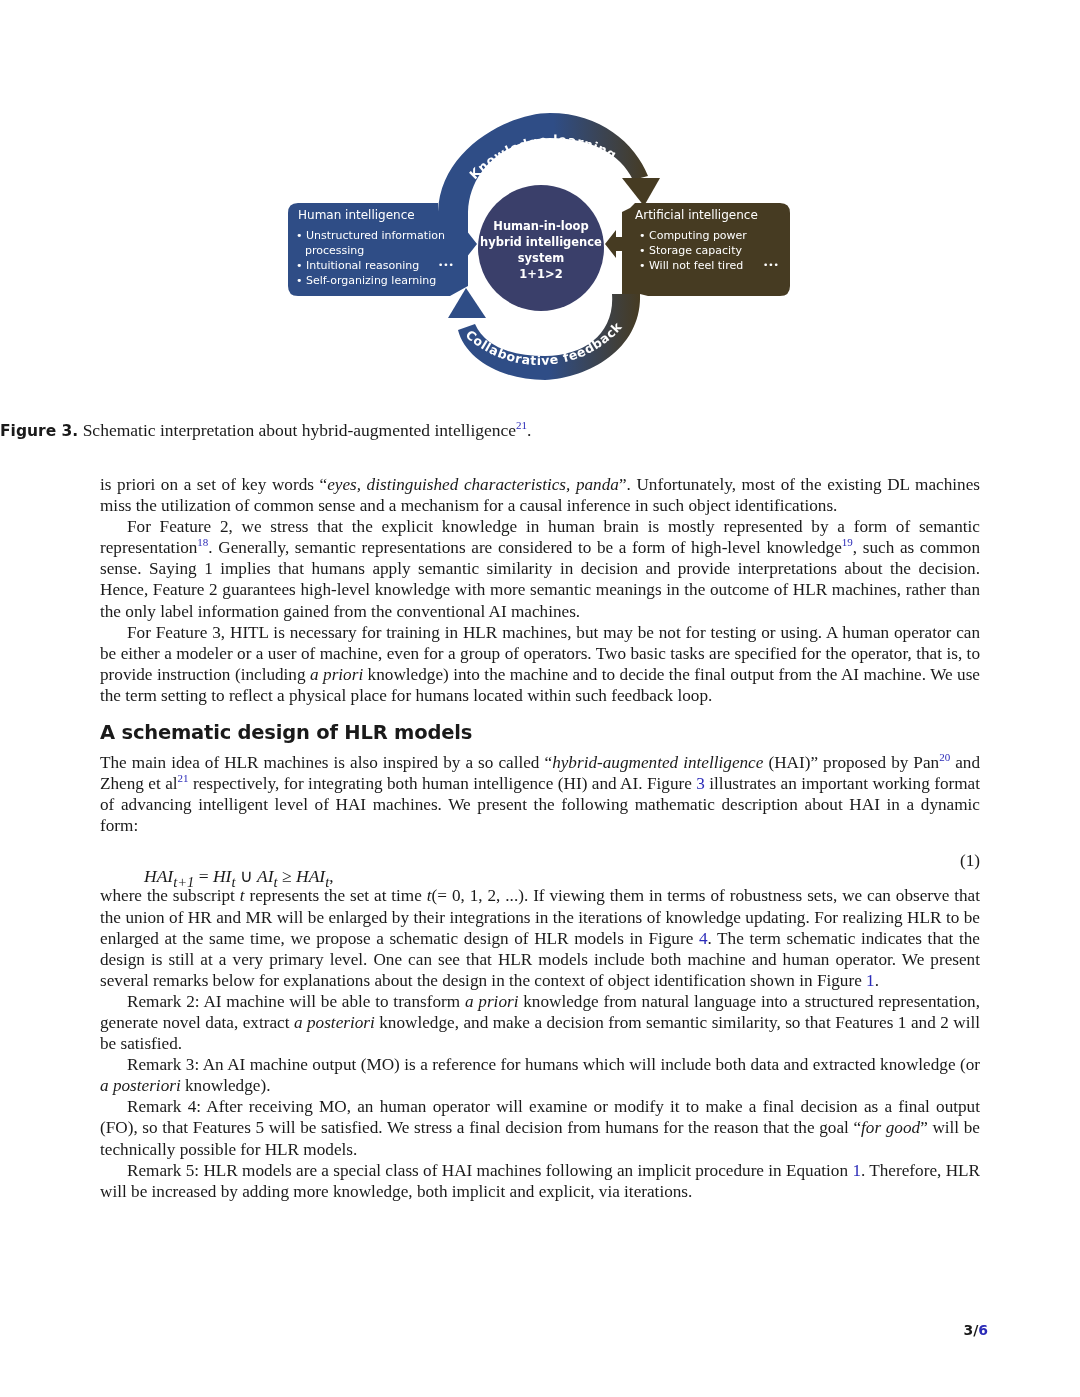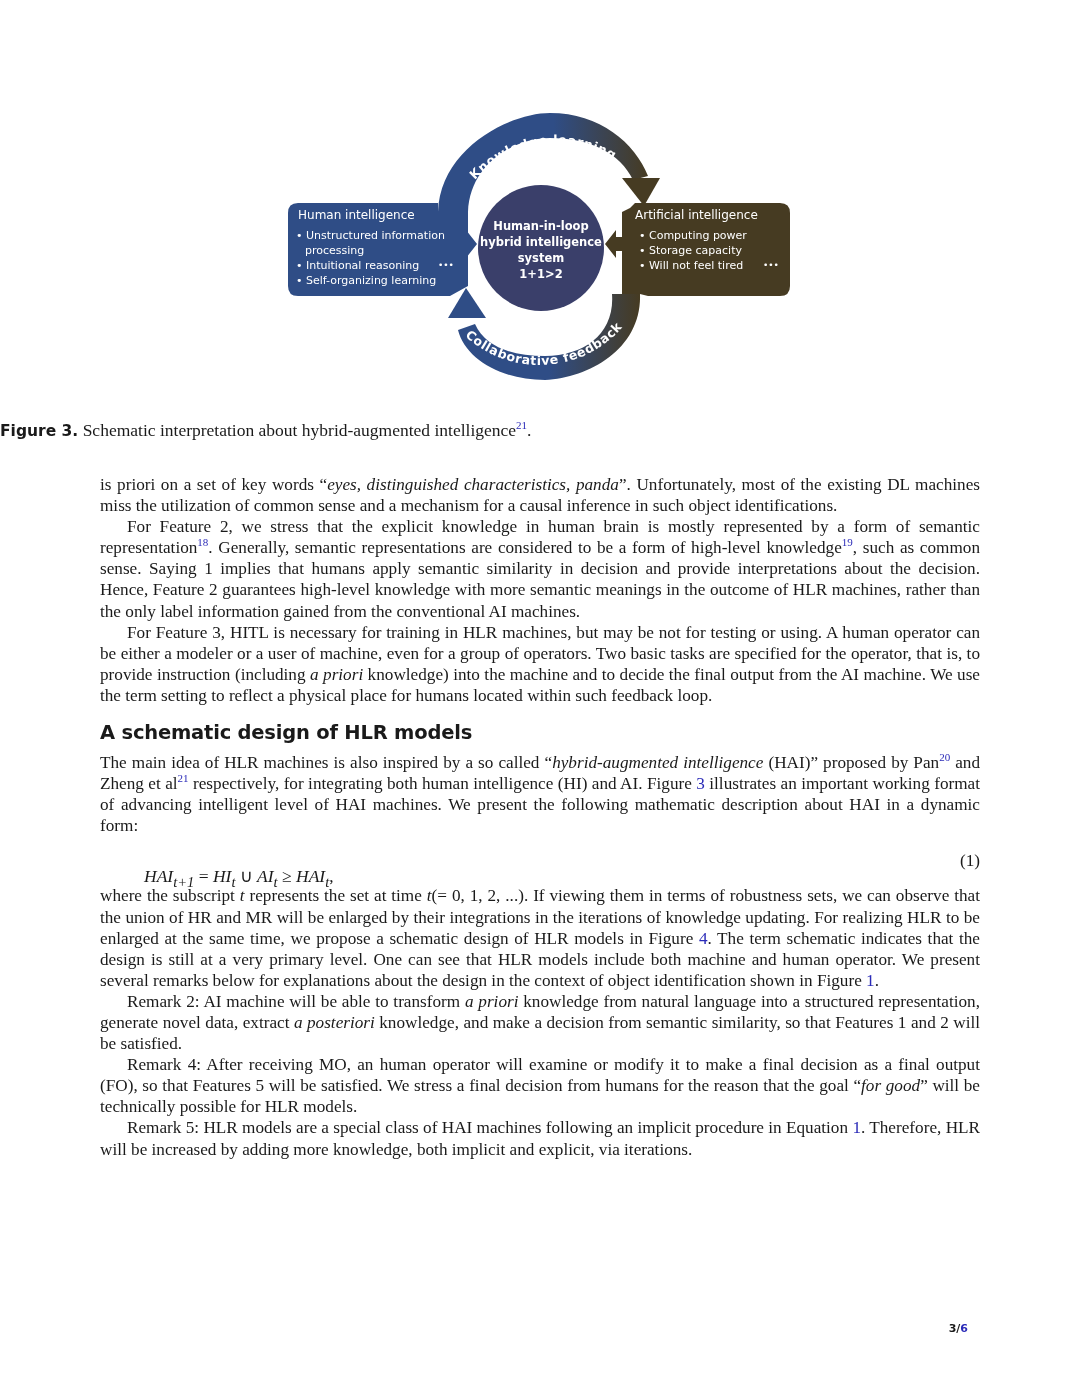--- a/index.html
+++ b/index.html
@@ -15,22 +15,22 @@
     .body { position: absolute; left: 100px; width: 880px; top: 474px;
             font-family: "Liberation Serif", serif; font-size: 17.2px; line-height: 21.1px;
             text-align: justify; }
     .body p { margin: 0; }
     .body p.ind { text-indent: 27px; }
     .body h2 { font-family: "DejaVu Sans", sans-serif; font-size: 19.5px; font-weight: bold;
                margin: 15px 0 7px 0; line-height: 24px; letter-spacing: -0.2px; }
     .eq { position: relative; height: 24px; margin: 14px 0 11px 0; }
     .eq .lhs { position: absolute; left: 44px; top: 16px; font-style: italic; font-size: 17.5px; }
     .eq .num { position: absolute; right: 0; top: 0; }
-    .pagenum { position: absolute; right: 112px; top: 1322px;
-               font-family: "DejaVu Sans", sans-serif; font-size: 11px; font-weight: bold; color: #1a1a1a; }
+    .pagenum { position: absolute; right: 92px; top: 1322px;
+               font-family: "DejaVu Sans", sans-serif; font-size: 14px; font-weight: bold; color: #1a1a1a; }
     .pagenum .tot { color: #2b2bb8; }
   </style>
 </head>
 <body>
 
 <div class="figure">
   <svg viewBox="0 0 520 282" xmlns="http://www.w3.org/2000/svg" font-family="DejaVu Sans, sans-serif">
     <defs>
       <linearGradient id="gTop" x1="0" y1="0" x2="1" y2="0">
         <stop offset="0" stop-color="#2f4d86"></stop>
@@ -121,20 +121,23 @@
     <span class="num">(1)</span>
   </div>
 
   <p>
     <span>where the subscript </span><i>t</i><span> represents the set at time </span><i>t</i><span>(= 0, 1, 2, ...). If viewing them in terms of robustness sets, we can observe that the union of HR and MR will be enlarged by their integrations in the iterations of knowledge updating. For realizing HLR to be enlarged at the same time, we propose a schematic design of HLR models in Figure </span><span class="cite">4</span><span>. The term schematic indicates that the design is still at a very primary level. One can see that HLR models include both machine and human operator. We present several remarks below for explanations about the design in the context of object identification shown in Figure </span><span class="cite">1</span><span>.</span>
   </p>
   <p class="ind">
     <span>Remark 2: AI machine will be able to transform </span><i>a priori</i><span> knowledge from natural language into a structured representation, generate novel data, extract </span><i>a posteriori</i><span> knowledge, and make a decision from semantic similarity, so that Features 1 and 2 will be satisfied.</span>
   </p>
   <p class="ind">
+    <span>Remark 3: An AI machine output (MO) is a reference for humans which will include both data and extracted knowledge (or </span><i>a posteriori</i><span> knowledge).</span>
+  </p>
+  <p class="ind">
     <span>Remark 4: After receiving MO, an human operator will examine or modify it to make a final decision as a final output (FO), so that Features 5 will be satisfied. We stress a final decision from humans for the reason that the goal “</span><i>for good</i><span>” will be technically possible for HLR models.</span>
   </p>
   <p class="ind">
     <span>Remark 5: HLR models are a special class of HAI machines following an implicit procedure in Equation </span><span class="cite">1</span><span>. Therefore, HLR will be increased by adding more knowledge, both implicit and explicit, via iterations.</span>
   </p>
 </div>
 
 <div class="pagenum">
   <span>3</span><span>/</span><span class="tot">6</span>
 </div>

